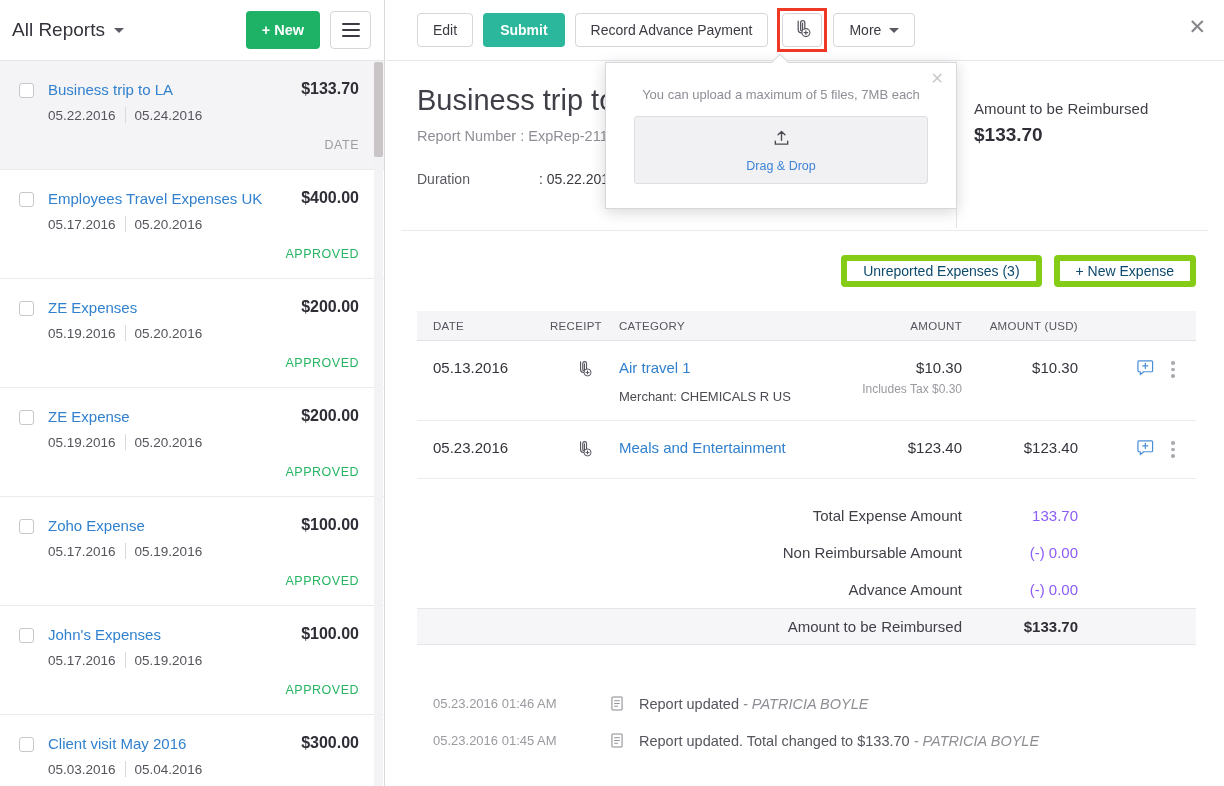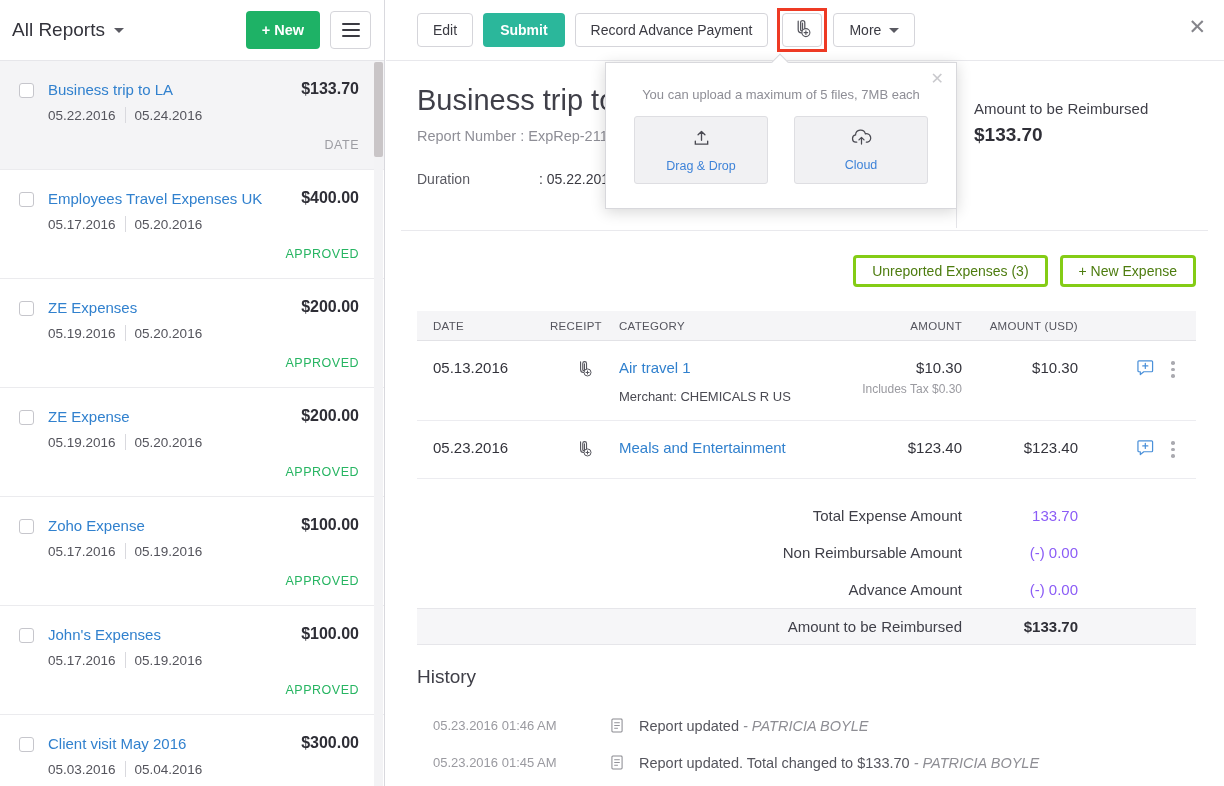--- a/index.html
+++ b/index.html
@@ -47,21 +47,21 @@
   .rh-duration { margin-top:27px; font-size:14px; white-space:nowrap; }
   .rh-dur-label { display:inline-block; width:122px; color:#5a5a62; }
   .rh-dur-value { color:#3a3a42; }
   .rh-vdivider { position:absolute; left:570px; top:76px; width:1px; height:152px; background:#e4e4e8; }
   .rh-reimburse { position:absolute; left:588px; top:100px; }
   .rh-reimburse-label { font-size:15px; color:#3f3f48; }
   .rh-reimburse-amt { margin-top:7px; font-size:19px; font-weight:bold; color:#2f2f37; }
   .section-divider { position:absolute; left:15px; right:16px; top:230px; height:1px; background:#e9e9ed; }
 
   .actions-row { position:absolute; top:255px; right:28px; display:flex; gap:12px; }
-  .act-btn { height:32px; border:3px solid #84cc16; border-radius:4px; background:#fff; font-size:14px; color:#4d7c0f; font-family:inherit; padding:0 16px; cursor:pointer; }
+  .act-btn { height:32px; border:6px solid #84cc16; border-radius:4px; background:#fff; font-size:14px; color:#0c4a6e; font-family:inherit; padding:0 16px; cursor:pointer; }
 
   
   .etable { position:absolute; left:31px; top:311px; width:779px; }
   .egrid { display:grid; grid-template-columns:118px 84px 190px 165px 126px 96px; align-items:start; }
   .ehead { background:#f5f5f7; border-bottom:1px solid #e2e2e6; height:30px; align-items:center; }
   .ehead .cell { font-size:11.5px; color:#55555e; letter-spacing:.3px; }
   .cell { padding:0; }
   .c-date { padding-left:16px; }
   .c-receipt { padding-left:15px; }
   .c-amount { text-align:right; padding-right:12px; }
@@ -350,21 +350,20 @@
         <span class="tlabel">Advance Amount</span>
         <span class="tvalue">(-) 0.00</span>
       </div>
       <div class="trow highlight">
         <span class="tlabel">Amount to be Reimbursed</span>
         <span class="tvalue">$133.70</span>
       </div>
     </div>
 
     <div class="history">
-      <div class="h-heading">History</div>
       <div class="h-rows">
         <div class="h-row">
           <span class="h-time">05.23.2016 01:46 AM</span>
           <span class="h-icon">
             <svg width="12" height="15" viewBox="0 0 13 16">
                 <rect x="1" y="1" width="11" height="14" rx="1" fill="none" stroke="#8a8a90" stroke-width="1.1"></rect>
                 <path d="M3.5 5 h6 M3.5 8 h6 M3.5 11 h4" stroke="#8a8a90" stroke-width="1"></path>
               </svg>
           </span>
           <span class="h-text"><span>Report updated</span> <span class="h-by">- PATRICIA BOYLE</span></span>
@@ -393,26 +392,17 @@
       <div class="popup-boxes">
         <div class="upload-box">
           <span>
             <svg width="21" height="19" viewBox="0 0 22 20">
               <path d="M11 13 V3.8 M7.4 7.2 L11 3.6 14.6 7.2" fill="none" stroke="#4a4a52" stroke-width="1.4" stroke-linecap="round" stroke-linejoin="round"></path>
               <path d="M4.5 13.8 V17 h13 v-3.2" fill="none" stroke="#4a4a52" stroke-width="1.4" stroke-linecap="round"></path>
             </svg>
           </span>
           <span class="upload-box-label">Drag &amp; Drop</span>
         </div>
-        <div class="upload-box">
-          <span>
-            <svg width="23" height="18" viewBox="0 0 24 19">
-              <path d="M7 15 H5.9 A3.9 3.9 0 0 1 5.7 7.3 a5.3 5.3 0 0 1 10.4-1.1 A4.3 4.3 0 0 1 18.3 15 h-1.2" fill="none" stroke="#4a4a52" stroke-width="1.3" stroke-linecap="round"></path>
-              <path d="M12 17 V10 M9.3 12.6 12 9.9 14.7 12.6" fill="none" stroke="#4a4a52" stroke-width="1.3" stroke-linecap="round" stroke-linejoin="round"></path>
-            </svg>
-          </span>
-          <span class="upload-box-label">Cloud</span>
-        </div>
       </div>
     </div>
 
   </main>
 </div>
 
 </body></html>

